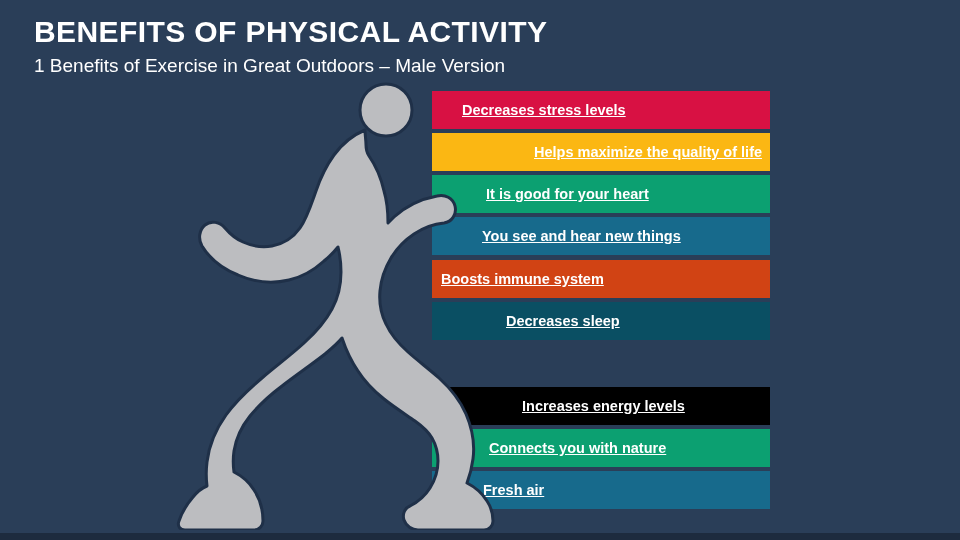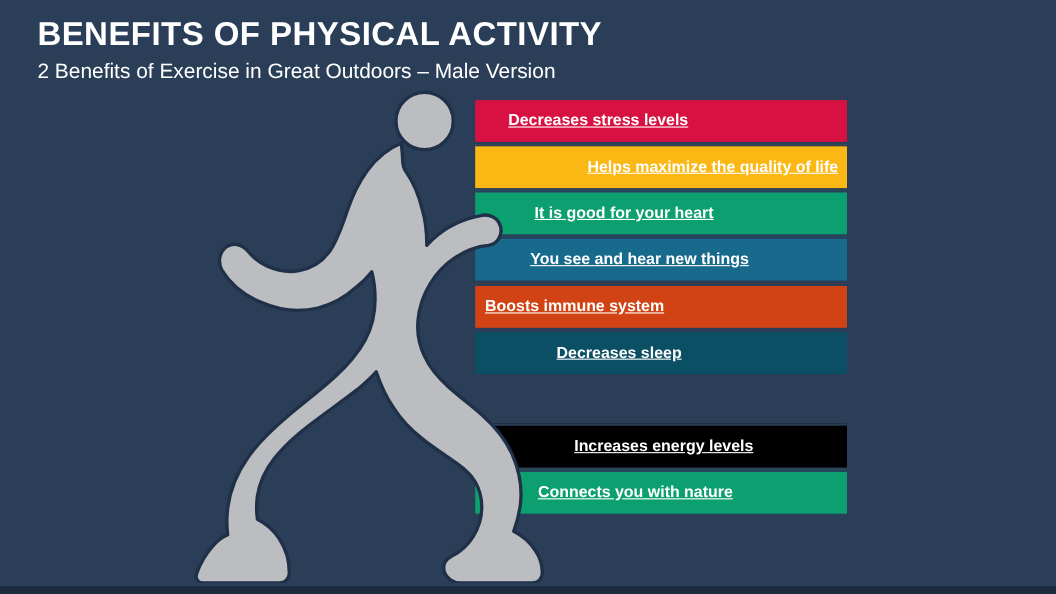--- a/index.html
+++ b/index.html
@@ -79,21 +79,21 @@
     pointer-events: none;
   }
 </style>
 </head>
 <body>
 
 <div id="slide" style="background: rgb(42, 62, 88);">
 
   <div id="title-block">
     <h1 id="page-title">BENEFITS OF PHYSICAL ACTIVITY</h1>
-    <h2 id="page-subtitle">2 Benefits of Exercise in Great Outdoors – Male Version</h2>
+    <h2 id="page-subtitle">1 Benefits of Exercise in Great Outdoors – Male Version</h2>
   </div>
 
   <div id="bars">
       <div class="bar" style="top: 89px; background: rgb(216, 17, 67);">
         <span class="bar-label" style="margin-left: 30px;">Decreases stress levels</span>
       </div>
       <div class="bar" style="top: 131px; background: rgb(251, 183, 19);">
         <span class="bar-label" style="margin-left: 102px;">Helps maximize the quality of life</span>
       </div>
       <div class="bar" style="top: 173px; background: rgb(12, 160, 113);">
@@ -106,20 +106,23 @@
         <span class="bar-label" style="margin-left: 9px;">Boosts immune system</span>
       </div>
       <div class="bar" style="top: 300px; background: rgb(10, 79, 99);">
         <span class="bar-label" style="margin-left: 74px;">Decreases sleep</span>
       </div>
       <div class="bar" style="top: 385px; background: #000000;">
         <span class="bar-label" style="margin-left: 90px;">Increases energy levels</span>
       </div>
       <div class="bar" style="top: 427px; background: rgb(12, 160, 113);">
         <span class="bar-label" style="margin-left: 57px; text-align: center;">Connects you with nature</span>
+      </div>
+      <div class="bar" style="top: 469px; background: rgb(23, 106, 140);">
+        <span class="bar-label" style="margin-left: 51px;">Fresh air</span>
       </div>
     </div>
 
   <svg id="runner" viewBox="0 0 360 452" xmlns="http://www.w3.org/2000/svg">
     <g id="runner-group">
       <path id="runner-path" d="M236 6
                C250 6 262 17 262 32
                C262 47 250 58 236 58
                C222 58 210 47 210 32
                C210 17 222 6 236 6 Z" fill="#bcbdc0" stroke="#1f3048" stroke-width="3" stroke-linejoin="round"></path>

